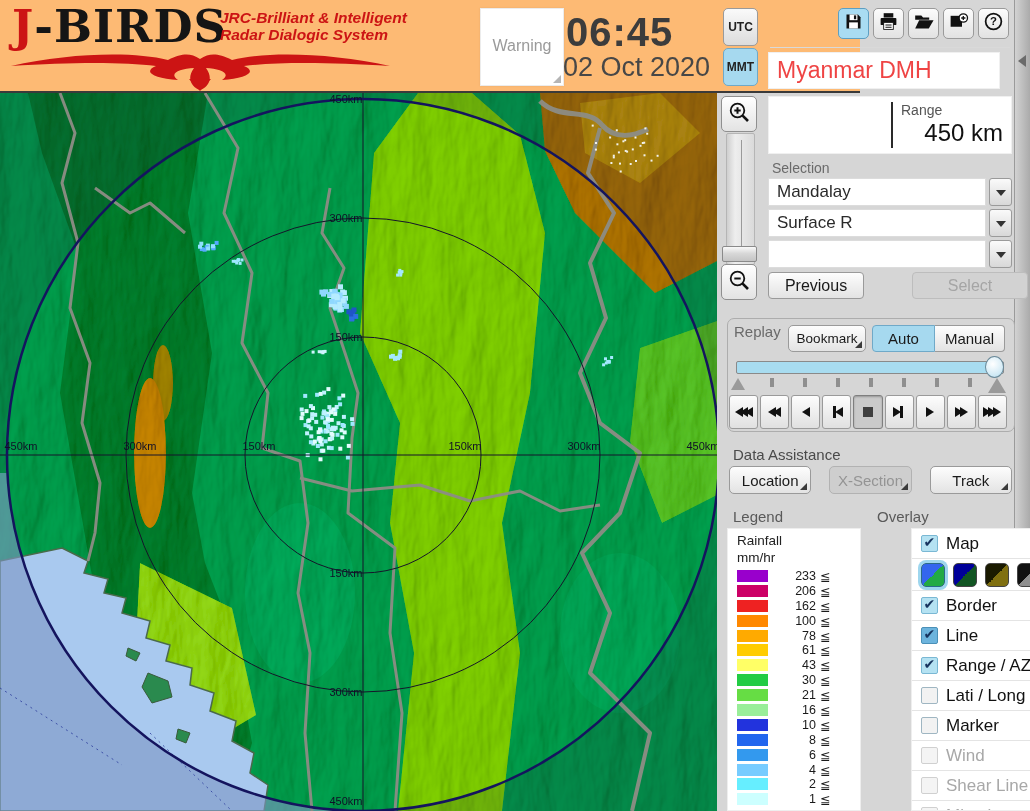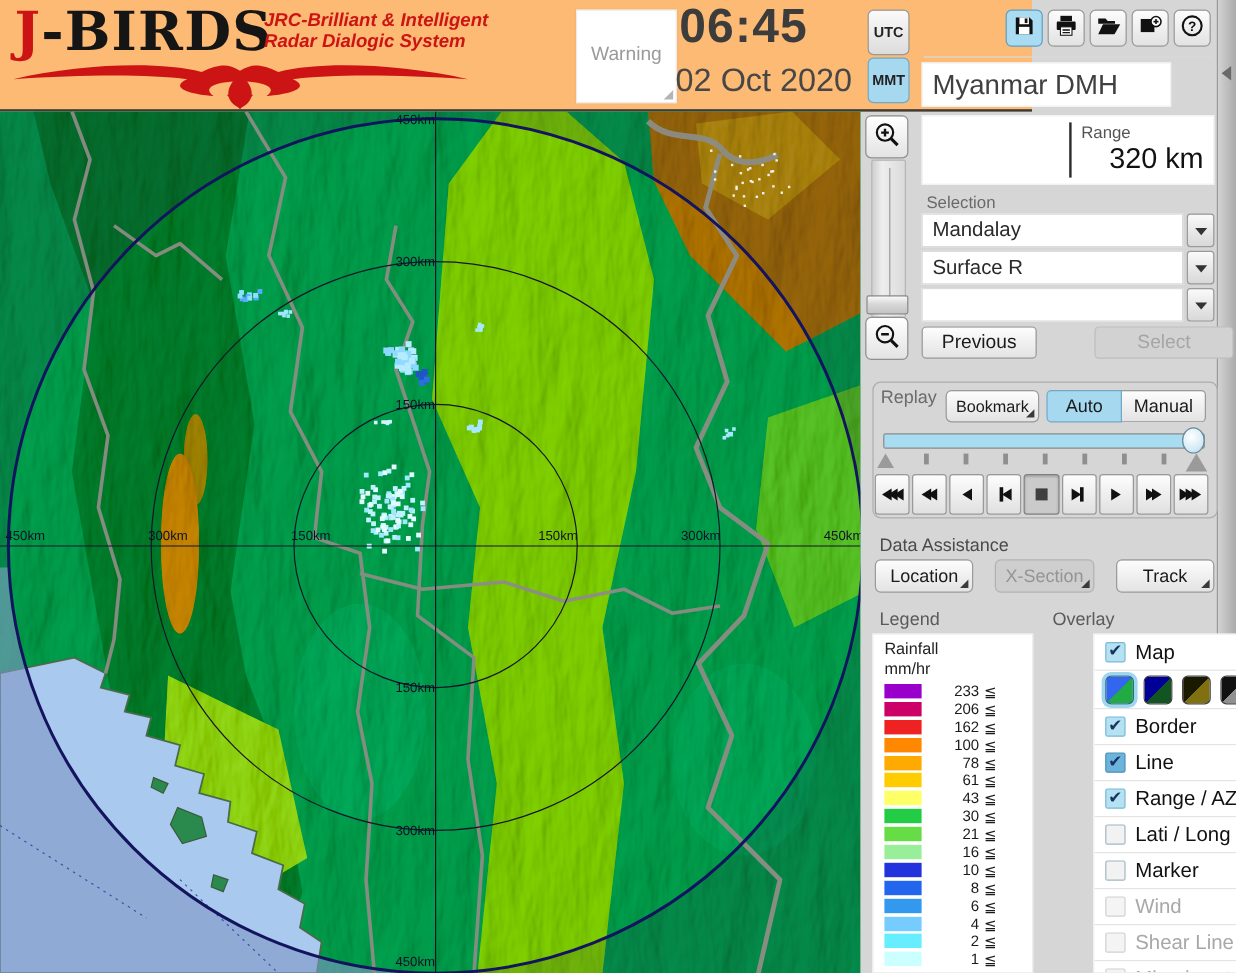--- a/index.html
+++ b/index.html
@@ -8,21 +8,21 @@
   
   .header{position:absolute;left:0;top:0;width:860px;height:91px;background:#fdba74;border-bottom:2px solid #3a3a3a;}
   .logo{position:absolute;left:8px;top:2px;width:392px;height:88px;}
   .brand{position:absolute;left:4px;top:2px;font-family:"DejaVu Serif","Liberation Serif",serif;font-weight:bold;font-size:45px;line-height:1;letter-spacing:1px;}
   .brand .j{color:#cc1414;} .brand .rest{color:#151515;}
   .tagline{position:absolute;left:212px;top:7px;color:#cc1414;font-weight:bold;font-style:italic;font-size:15.5px;line-height:1.1;white-space:nowrap;}
   .eagle{position:absolute;left:0;top:47px;}
   .warnbox{position:absolute;left:480px;top:8px;width:82px;height:76px;background:#fff;border:1px solid #ececec;box-shadow:0 0 2px rgba(0,0,0,.08);}
   .warnbox .txt{position:absolute;left:0;right:0;top:28px;text-align:center;color:#9a9a9a;font-size:16px;}
   .warn-grip{position:absolute;right:2px;bottom:2px;width:0;height:0;border-left:8px solid transparent;border-bottom:8px solid #b5b5b5;}
-  .clock-time{position:absolute;left:566px;top:0;font-size:40px;font-weight:bold;color:#3c3c3c;letter-spacing:1px;}
+  .clock-time{position:absolute;left:566px;top:10px;font-size:40px;font-weight:bold;color:#3c3c3c;letter-spacing:1px;}
   .clock-date{position:absolute;left:563px;top:52px;font-size:27px;color:#474747;}
   .tzcol{position:absolute;left:723px;top:8px;width:35px;}
   .tzbtn{width:35px;height:38px;margin-bottom:2px;border:1px solid #9a9a9a;border-radius:5px;
          background:linear-gradient(#fafafa,#dcdcdc);font:bold 12px "Liberation Sans",sans-serif;color:#222;
          display:flex;align-items:center;justify-content:center;box-sizing:border-box;}
   .tzbtn.active{background:#a6d9ef;border-color:#6fa9c8;}
   .toolbar{position:absolute;left:838px;top:8px;display:flex;gap:4px;}
   .toolbtn{width:31px;height:31px;border:1px solid #9a9a9a;border-radius:5px;background:linear-gradient(#fcfcfc,#e2e2e2);
            display:flex;align-items:center;justify-content:center;box-sizing:border-box;}
   .toolbtn.active{background:#a9dcf2;border-color:#5d9fc2;}
@@ -35,22 +35,22 @@
   .map-wrap svg{display:block;}
   
   .zoombtn{position:absolute;width:36px;height:36px;border:1px solid #8f8f8f;border-radius:5px;background:linear-gradient(#ffffff,#e3e3e3);display:flex;align-items:center;justify-content:center;box-sizing:border-box;}
   .zoombtn svg{width:24px;height:24px;}
   #zoom-in{left:721px;top:96px;} #zoom-out{left:721px;top:264px;}
   .zoom-track{position:absolute;left:726px;top:133px;width:27px;height:130px;background:linear-gradient(90deg,#cfcfcf,#eeeeee 30%,#dadada);border:1px solid #b5b5b5;border-radius:2px;}
   .zoom-track .rail{position:absolute;left:50%;top:6px;bottom:6px;width:1px;background:#9a9a9a;}
   .zoom-handle{position:absolute;left:722px;top:246px;width:35px;height:16px;background:linear-gradient(#fafafa,#d8d8d8 45%,#c4c4c4);border:1px solid #8a8a8a;border-radius:2px;box-sizing:border-box;}
   
   .sep-top{position:absolute;left:770px;top:47px;width:240px;height:1px;background:#d9d9d9;}
-  .station{position:absolute;left:768px;top:52px;width:208px;height:37px;background:#fff;border:1px solid #f0f0f0;
-           font-size:23px;color:#404040;display:flex;align-items:center;padding-left:8px;box-sizing:border-box;}
+  .station{position:absolute;left:768px;top:52px;width:232px;height:37px;background:#fff;border:1px solid #f0f0f0;
+           font-size:23px;color:#ef4444;display:flex;align-items:center;padding-left:8px;box-sizing:border-box;}
   .rangebox{position:absolute;left:768px;top:96px;width:244px;height:58px;background:#fff;border:1px solid #f0f0f0;box-sizing:border-box;}
   .rangebox .div{position:absolute;left:122px;top:5px;bottom:5px;width:2px;background:#2a2a2a;}
   .range-label{position:absolute;left:132px;top:5px;font-size:14px;color:#555;}
   .range-value{position:absolute;right:8px;top:22px;font-size:24px;color:#111;}
   .sel-label{position:absolute;left:772px;top:160px;font-size:14px;color:#6a6a6a;}
   .dd-col{position:absolute;left:768px;top:178px;width:244px;}
   .dd-row{position:relative;height:28px;margin-bottom:3px;}
   .dd-field{position:absolute;left:0;top:0;right:26px;bottom:0;background:#fff;border:1px solid #dcdcdc;
             font-size:17px;color:#2a2a2a;display:flex;align-items:center;padding-left:8px;}
   .dd-btn{position:absolute;right:0;top:0;width:23px;height:28px;border:1px solid #9a9a9a;border-radius:3px;background:linear-gradient(#fafafa,#d8d8d8);box-sizing:border-box;}
@@ -508,21 +508,21 @@
           <path d="M7.3 10.5h6.4" stroke="#111" stroke-width="2" fill="none"></path>
         </svg></span>
     </div>
 
   <div class="sep-top"></div>
   <div class="station">Myanmar DMH</div>
 
   <div class="rangebox">
     <div class="div"></div>
     <div class="range-label">Range</div>
-    <div class="range-value">320 km</div>
+    <div class="range-value">450 km</div>
   </div>
 
   <div class="sel-label">Selection</div>
   <div class="dd-col" id="dd-col">
       <div class="dd-row">
         <div class="dd-field">Mandalay</div>
         <div class="dd-btn"></div>
       </div>
       <div class="dd-row">
         <div class="dd-field">Surface R</div>

